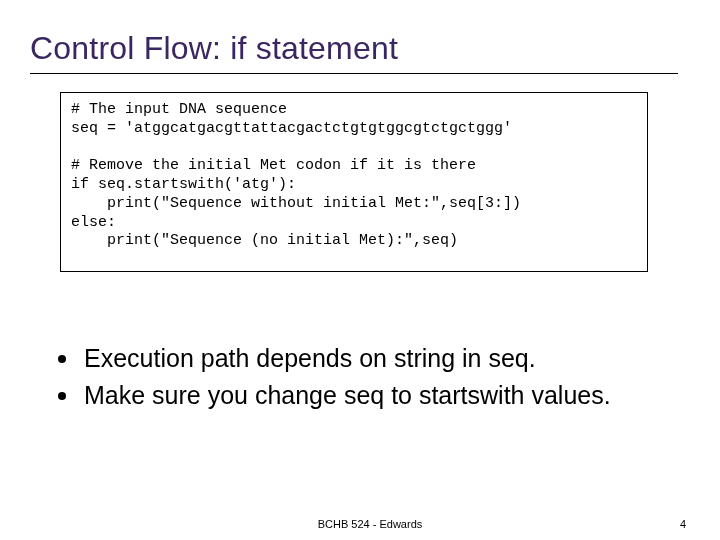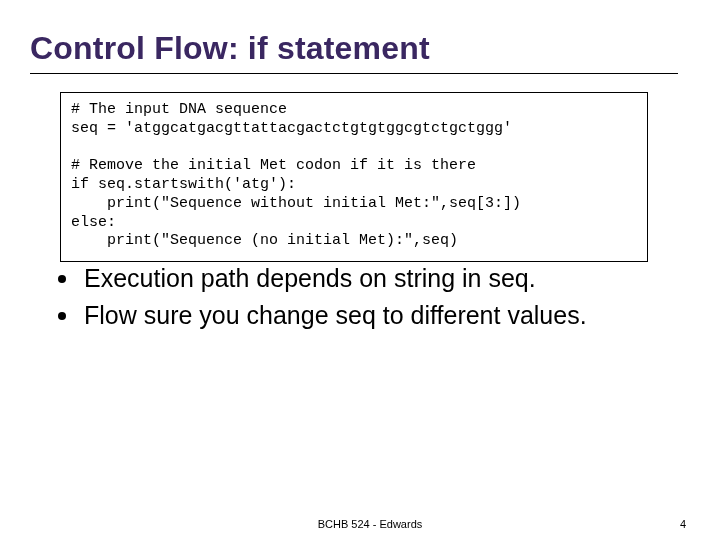--- a/index.html
+++ b/index.html
@@ -14,42 +14,43 @@
   }
   .slide {
     width: 720px;
     height: 540px;
     position: relative;
     box-sizing: border-box;
     padding: 30px 30px 0 30px;
   }
   .title {
     font-size: 32px;
-    font-weight: bold;
+    font-weight: normal;
     color: #3a2761;
     margin: 0 0 6px 0;
     letter-spacing: 0.2px;
   }
   .title-underline {
     border-bottom: 1.5px solid #000;
     width: 648px;
     margin-bottom: 18px;
   }
   .code-box {
     border: 1px solid #000;
     width: 588px;
     margin-left: 30px;
-    padding: 8px 10px 10px 10px;
+    padding: 8px 10px 20px 10px;
     font-family: "Courier New", Courier, monospace;
     font-size: 15px;
     line-height: 1.25;
     white-space: pre;
     box-sizing: border-box;
   }
   .bullets {
+    margin-top: 70px;
     margin-left: 28px;
     text-align: right;
   }
   .bullet-row {
     display: flex;
     align-items: flex-start;
     margin-bottom: 4px;
   }
   .bullet-dot {
     width: 8px;
@@ -101,21 +102,21 @@
 else:
     print("Sequence (no initial Met):",seq)</div>
 
   <div class="bullets">
     <div class="bullet-row">
       <div class="bullet-dot"></div>
       <div class="bullet-text">Execution path depends on string in seq.</div>
     </div>
     <div class="bullet-row">
       <div class="bullet-dot"></div>
-      <div class="bullet-text">Flow sure you change seq to different values.</div>
+      <div class="bullet-text">Make sure you change seq to startswith values.</div>
     </div>
   </div>
 
   <div class="footer">
     <div class="footer-center">BCHB 524 - Edwards</div>
     <div class="footer-right">4</div>
   </div>
 
 </div>
 

